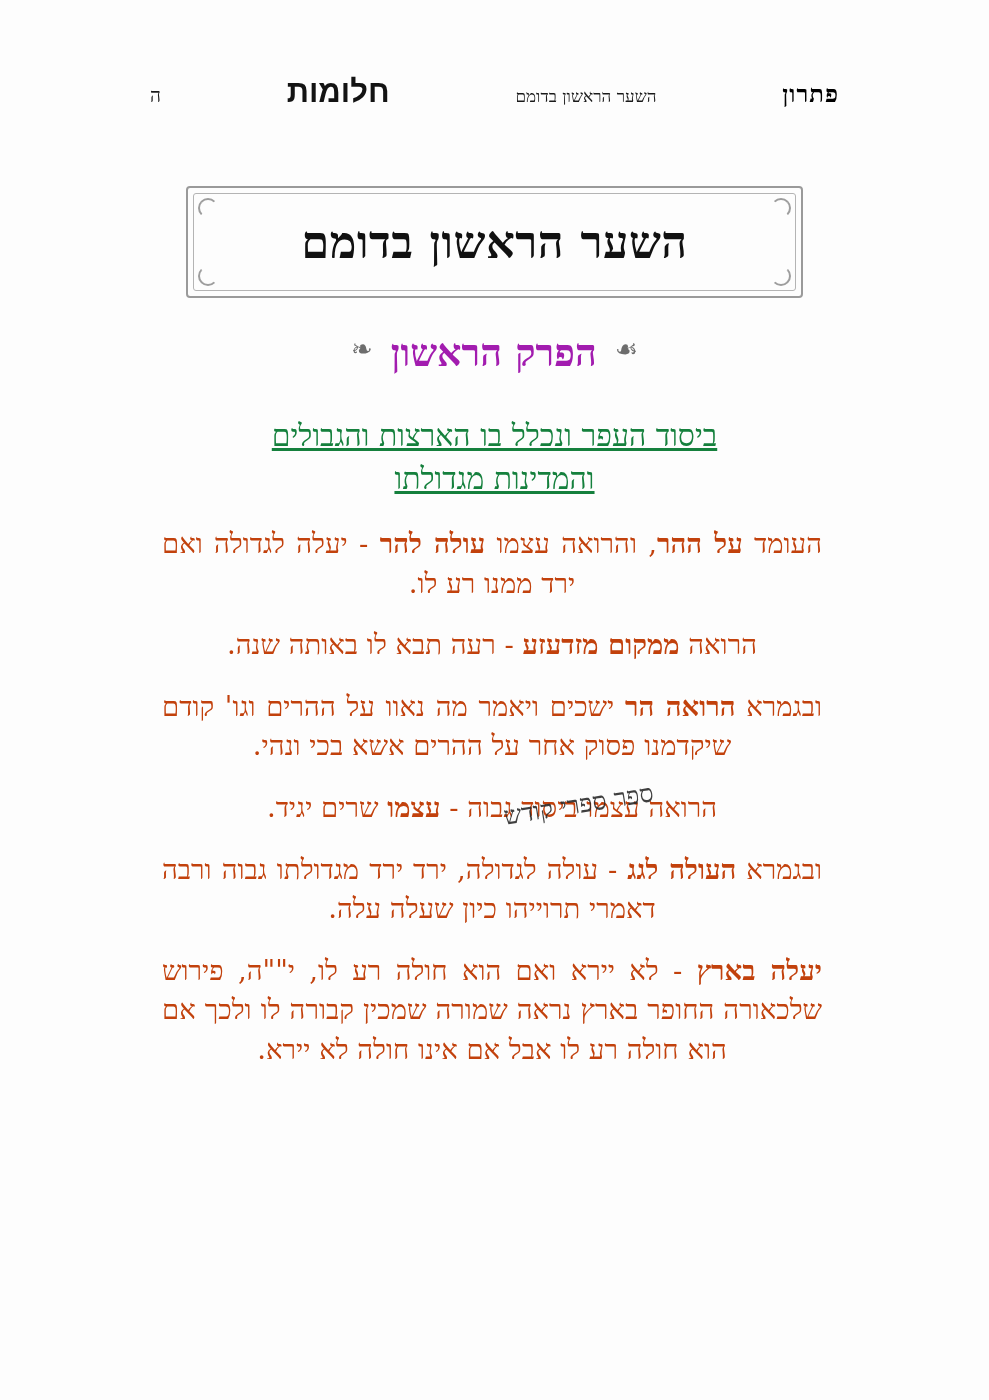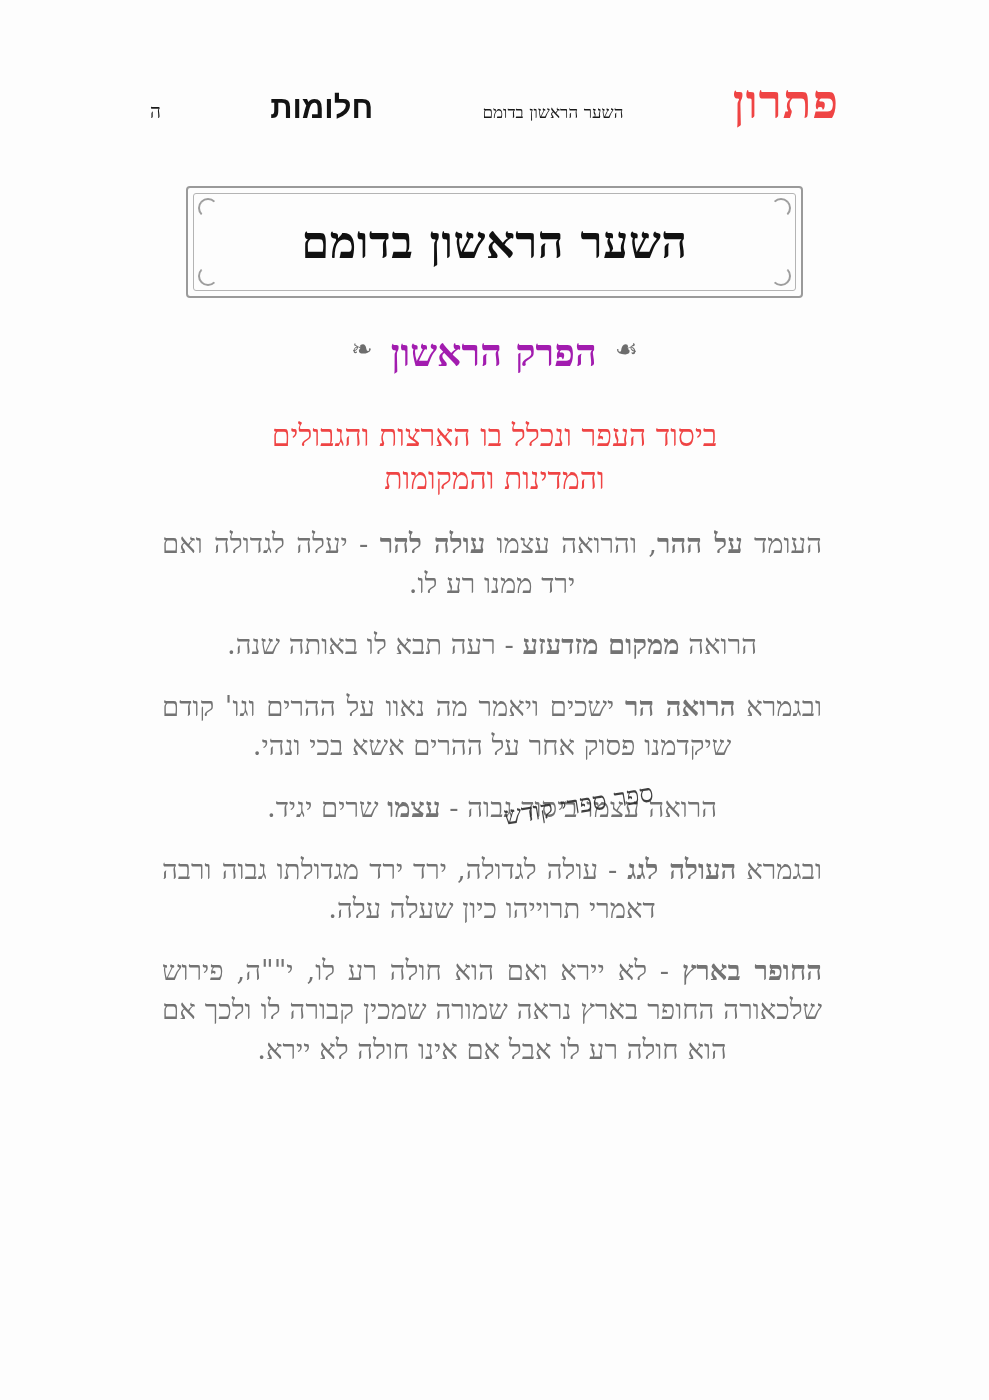--- a/index.html
+++ b/index.html
@@ -31,23 +31,23 @@
     height: 46px;
     display: flex;
     flex-direction: row;
     align-items: baseline;
     justify-content: space-between;
     direction: rtl;
   }
   .rh-title {
     font-family: "DejaVu Serif", "Liberation Serif", serif;
     font-weight: bold;
-    font-size: 47px;
+    font-size: 24px;
     letter-spacing: 1px;
-    color: #ef4444;
+    color: #000000;
   }
   .rh-center {
     font-size: 17px;
     color: #1a1a1a;
     font-weight: normal;
     padding-bottom: 4px;
   }
   .rh-chapter {
     font-family: Liberation Sans, sans-serif;
     font-weight: bold;
@@ -129,38 +129,39 @@
   }
 
   .chapter-subtitle {
     position: absolute;
     top: 415px;
     left: 150px;
     right: 150px;
     text-align: center;
     font-size: 30px;
     line-height: 1.42;
-    color: #ef4444;
+    color: #15803d;
+    text-decoration: underline;
   }
 
   
   .body-col {
     position: absolute;
     top: 524px;
     right: 167px;
     width: 660px;
     direction: rtl;
     text-align: justify;
     text-align-last: center;
   }
   .para {
     font-size: 27.5px;
     line-height: 1.44;
     margin: 0 0 22px 0;
-    color: #737373;
+    color: #c2410c;
   }
   .para b { font-weight: bold; }
 
   
   .annotation {
     position: absolute;
     top: 790px;
     right: 335px;
     transform: rotate(-9deg);
     font-family: "DejaVu Serif", "Liberation Serif", serif;
@@ -194,27 +195,27 @@
   </div>
 
   <div class="chapter-heading">
     <span class="orn">☙</span>
     <span class="ch-text">הפרק הראשון</span>
     <span class="orn">❧</span>
   </div>
 
   <div class="chapter-subtitle">
     <div>ביסוד העפר ונכלל בו הארצות והגבולים</div>
-    <div>והמדינות והמקומות</div>
+    <div>והמדינות מגדולתו</div>
   </div>
 
   <div class="body-col" id="body-col">
       <p class="para"><span>העומד </span><b>על ההר</b><span>, והרואה עצמו </span><b>עולה להר</b><span> - יעלה לגדולה ואם ירד ממנו רע לו.</span></p>
       <p class="para"><span>הרואה </span><b>ממקום מזדעזע</b><span> - רעה תבא לו באותה שנה.</span></p>
       <p class="para"><span>ובגמרא </span><b>הרואה הר</b><span> ישכים ויאמר מה נאוו על ההרים וגו' קודם שיקדמנו פסוק אחר על ההרים אשא בכי ונהי.</span></p>
       <p class="para"><span>הרואה עצמו ביסוד גבוה - </span><b>עצמו</b><span> שרים יגיד.</span></p>
       <p class="para"><span>ובגמרא </span><b>העולה לגג</b><span> - עולה לגדולה, ירד ירד מגדולתו גבוה ורבה דאמרי תרוייהו כיון שעלה עלה.</span></p>
-      <p class="para"><b>החופר בארץ</b><span> - לא יירא ואם הוא חולה רע לו, י""ה, פירוש שלכאורה החופר בארץ נראה שמורה שמכין קבורה לו ולכך אם הוא חולה רע לו אבל אם אינו חולה לא יירא.</span></p>
+      <p class="para"><b>יעלה בארץ</b><span> - לא יירא ואם הוא חולה רע לו, י""ה, פירוש שלכאורה החופר בארץ נראה שמורה שמכין קבורה לו ולכך אם הוא חולה רע לו אבל אם אינו חולה לא יירא.</span></p>
     </div>
 
   <div class="annotation">ספר ספרי קודש</div>
 
 </div>
 
 </body></html>

